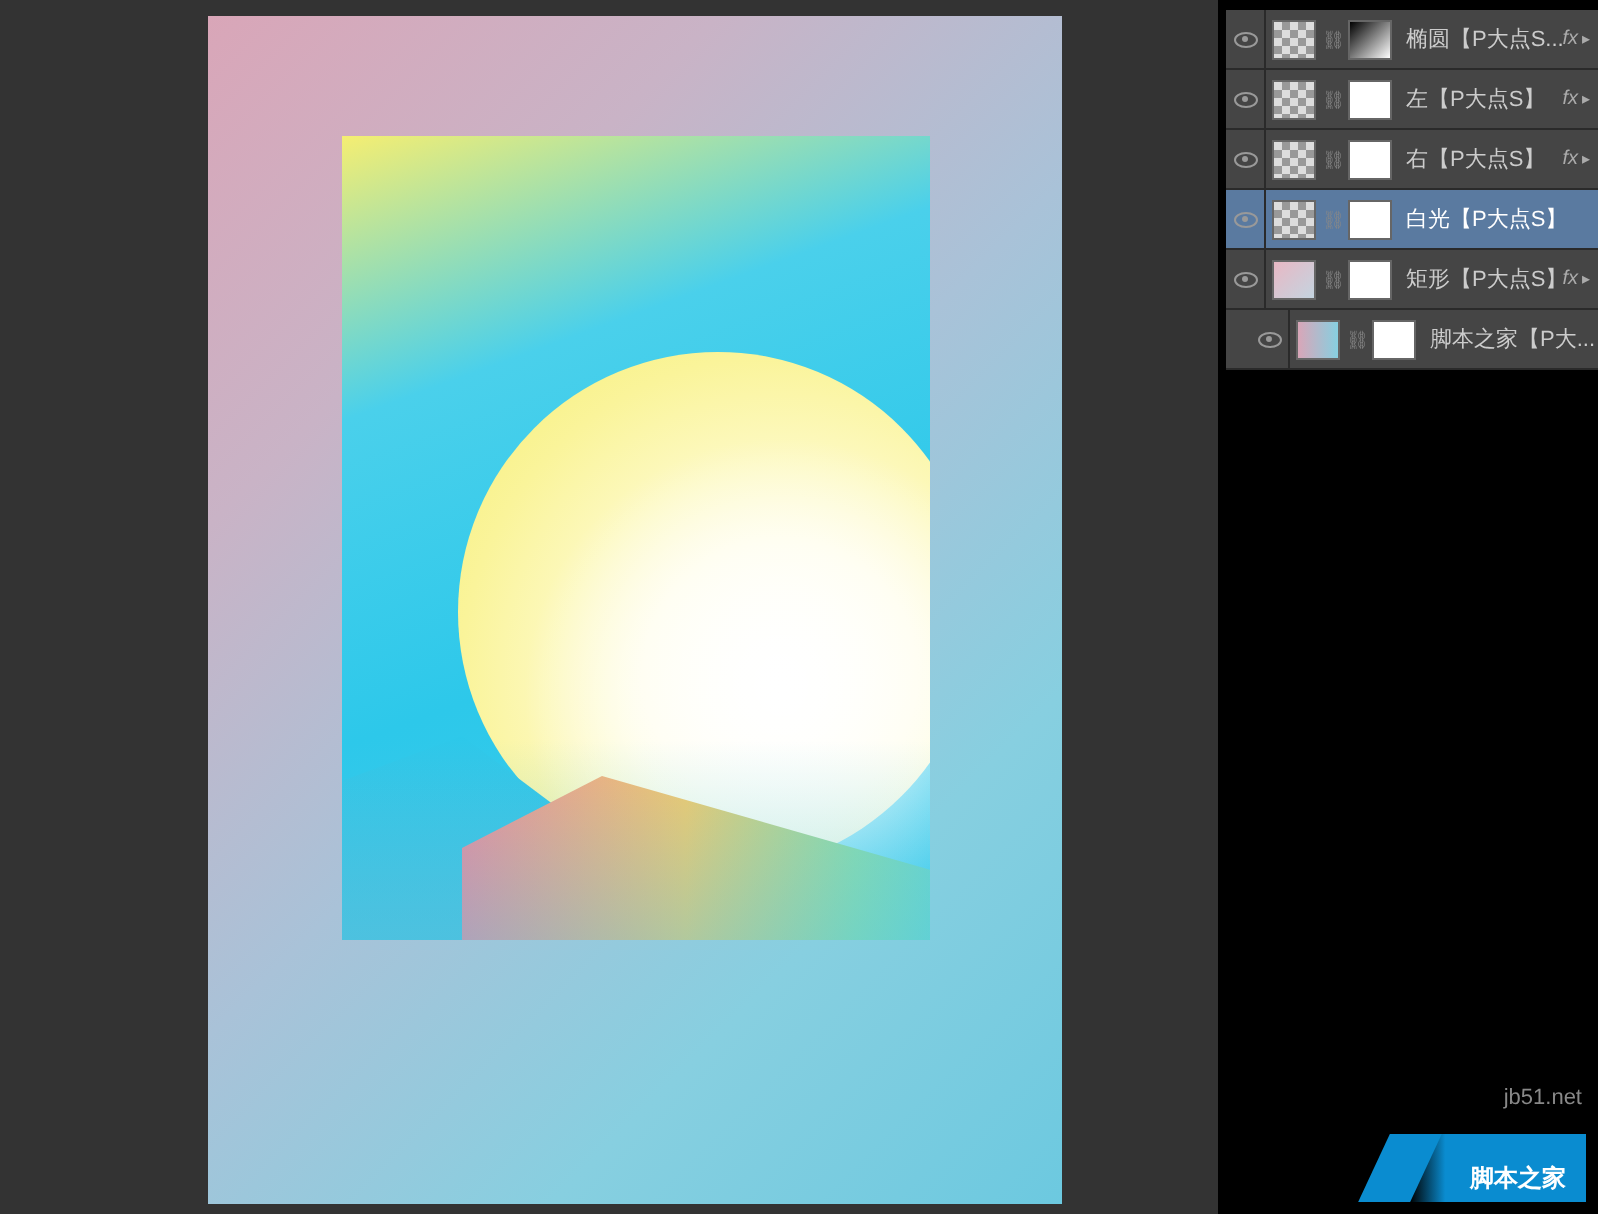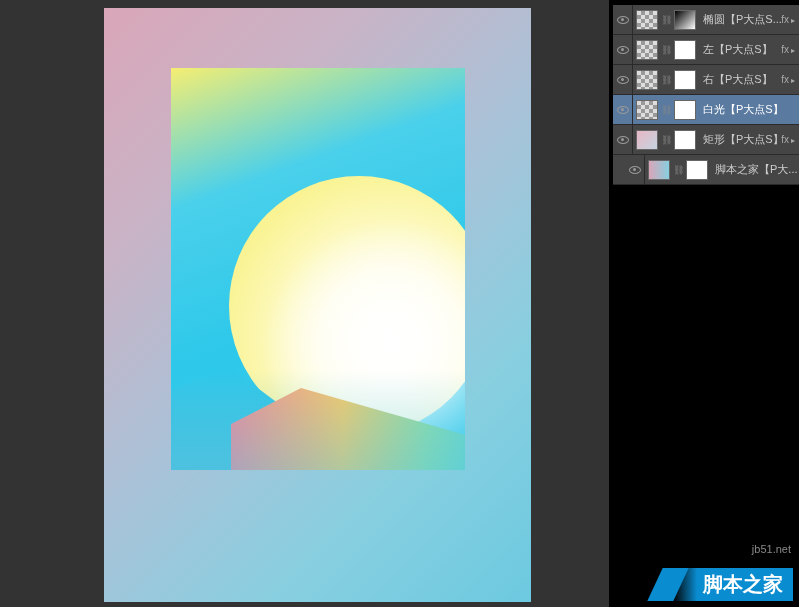--- a/index.html
+++ b/index.html
@@ -18,24 +18,24 @@
 .layer.indent{padding-left:12px}
 .vis{width:20px;height:30px;display:flex;align-items:center;justify-content:center;border-right:1px solid #2a2a2a;flex-shrink:0}
 .thumb{width:22px;height:20px;margin:0 3px;border:1px solid #666;flex-shrink:0}
 .thumb.checker{background:repeating-conic-gradient(#999 0 25%,#ddd 0 50%) 0 0/8px 8px}
 .thumb.white{background:#fff}
 .thumb.pink{background:linear-gradient(135deg,#e8b8c4,#c4d4e0)}
 .thumb.grad{background:linear-gradient(90deg,#d9a6b8,#87cfe0)}
 .thumb.maskgrad{background:linear-gradient(135deg,#000,#fff)}
 .link{width:10px;font-size:9px;text-align:center;color:#888;flex-shrink:0}
 .lname{flex:1;padding-left:4px;white-space:nowrap;overflow:hidden;text-overflow:ellipsis}
-.fx{position:absolute;right:4px;font-size:10px;color:#aaa}
+.fx{position:absolute;right:4px;font-style:italic;font-size:10px;color:#aaa}
 .fx::after{content:"▸";margin-left:2px;font-style:normal;font-size:8px}
 .watermark{position:absolute;right:8px;bottom:52px;color:#888;font-size:11px}
-.brand{position:absolute;right:6px;bottom:6px;color:#fff;font-size:20px;font-weight:bold;background:linear-gradient(90deg,transparent 0,#0a8cd0 20%);padding:3px 10px 3px 30px}
+.brand{position:absolute;right:6px;bottom:6px;color:#fff;font-size:12px;font-weight:bold;background:linear-gradient(90deg,transparent 0,#0a8cd0 20%);padding:14px 10px 3px 30px}
 .brand::before{content:"";position:absolute;left:-18px;top:0;width:26px;height:100%;background:#0a8cd0;transform:skewX(-25deg)}
 .eye{width:12px;height:8px;border:1px solid #999;border-radius:60%;position:relative}
 .eye::after{content:"";position:absolute;left:3px;top:1px;width:3px;height:3px;background:#999;border-radius:50%}
 </style>
 </head>
 <body>
 
 <div class="canvas-area">
   <div class="outer-artboard">
     <div class="inner-artboard">

